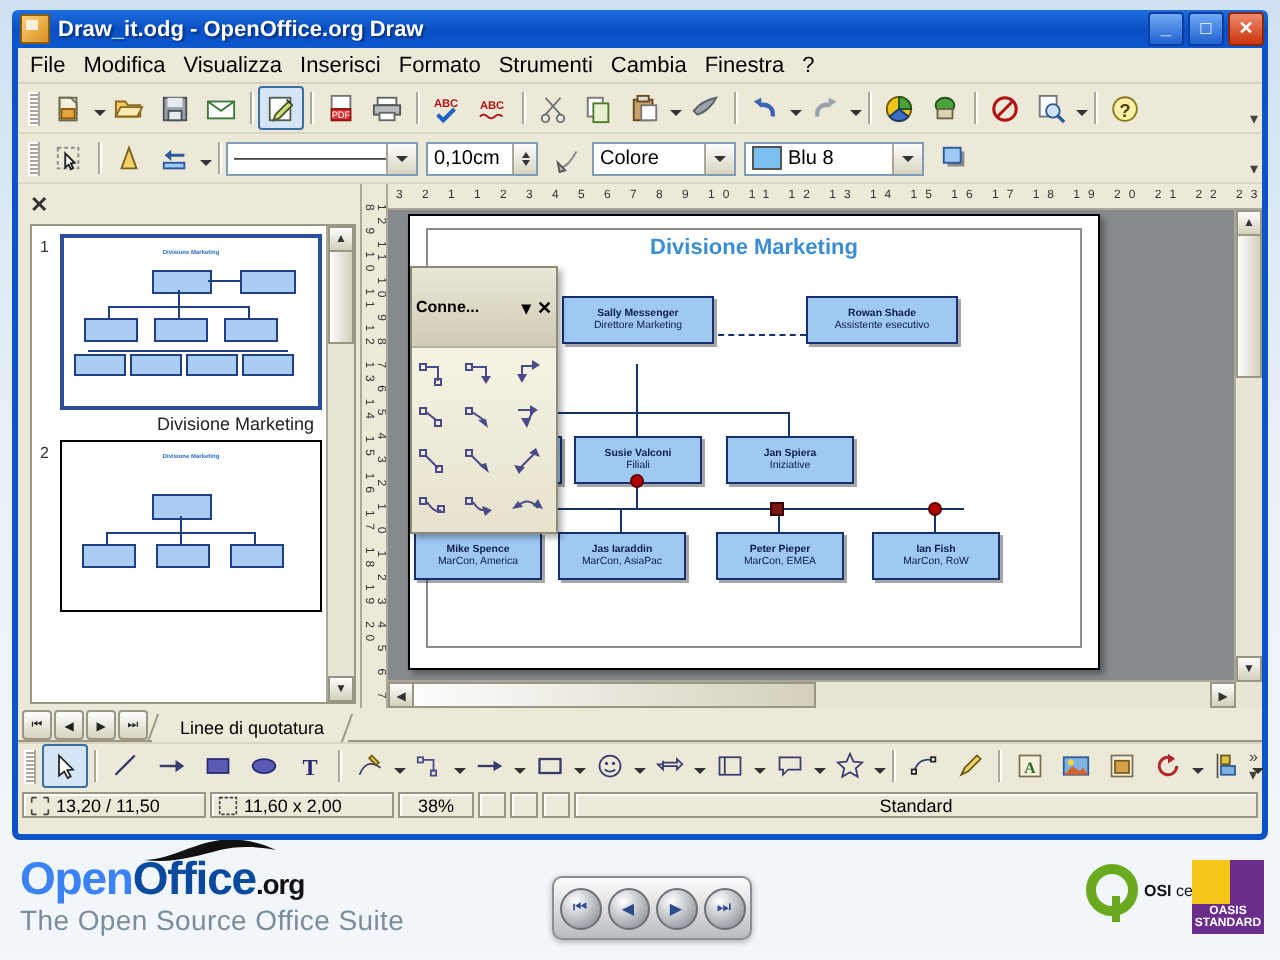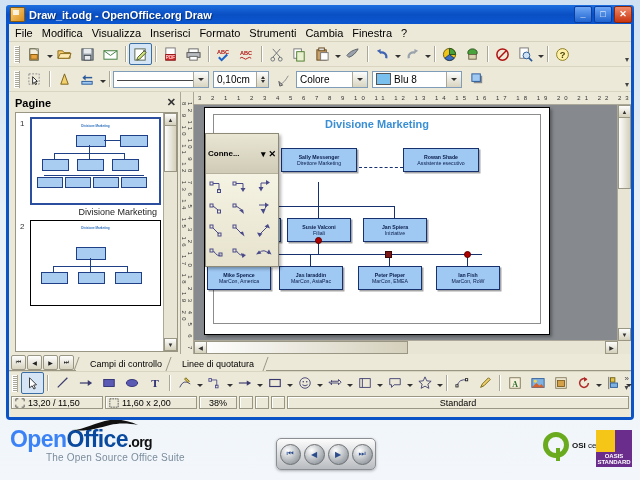--- a/index.html
+++ b/index.html
@@ -155,21 +155,21 @@
   .status{height:17px;background:#ece9d8;display:flex;align-items:center;gap:2px;padding:0 2px;font-size:9px;}
   .sfield{border:1px solid #9a9684;background:#ece9d8;height:13px;display:flex;align-items:center;
     padding:0 3px;box-sizing:border-box;white-space:nowrap;overflow:hidden;
     box-shadow:inset 1px 1px 0 #fff;}
   
   .brand{position:absolute;left:10px;top:428px;width:210px;}
   .ooo-logo{font-size:23px;font-weight:bold;letter-spacing:-.6px;line-height:1;}
   .ooo-logo .b{color:#0a4a9e;}
   .ooo-logo .k{color:#3b82f6;}
   .ooo-logo .org{font-size:14px;color:#111;}
-  .ooo-tag{font-size:10px;color:#7b8c9c;margin-top:1px;letter-spacing:.2px;margin-left:36px;}
+  .ooo-tag{font-size:14px;color:#7b8c9c;margin-top:1px;letter-spacing:.2px;}
   .gull{position:absolute;left:60px;top:-9px;width:70px;height:14px;}
   .media{
     position:absolute;left:276px;top:438px;width:98px;height:30px;border-radius:5px;
     background:linear-gradient(180deg,#fdfdfd,#b9bcc0);border:1px solid #8b8e92;
     display:flex;align-items:center;justify-content:center;gap:3px;
     box-shadow:0 1px 3px rgba(0,0,0,.3);
   }
   .mbtn{width:19px;height:19px;border-radius:50%;border:1px solid #6d7073;
     background:radial-gradient(circle at 35% 30%,#fff,#9aa0a6 75%,#6f757a);
     display:flex;align-items:center;justify-content:center;font-size:8px;color:#2b4d8c;}
@@ -444,21 +444,20 @@
           <rect x="2" y="2" width="9" height="8" fill="#9fc8f3" stroke="#2a5a9a"></rect>
         </svg>
     </div>
     <div class="toolend">▾</div>
   </div>
 
   <div class="content">
 
     <div class="pagine">
       <div class="pagine-hd">
-        <span class="t">Pagine</span>
         <span class="x">✕</span>
       </div>
       <div class="pagine-body">
         <div class="thumbs">
 
           <div class="thumb-row">
             <div class="thumb-no">1</div>
             <div class="thumb-wrap">
               <div class="thumb sel">
                 <div class="mini-title">Divisione Marketing</div>
@@ -692,21 +691,20 @@
 
   <div class="tabstrip">
     <div class="tabline"></div>
     <div class="navbtns">
       <div class="navb">⏮</div>
       <div class="navb">◀</div>
       <div class="navb">▶</div>
       <div class="navb">⏭</div>
     </div>
     <div style="width:8px;"></div>
-    <div class="tab">Campi di controllo</div>
     <div class="tab">Linee di quotatura</div>
   </div>
 
   <div class="drawbar">
     <div class="grip"></div>
     <div class="tbtn sel">
       <svg width="14" height="14" viewBox="0 0 16 16">
           <path d="M4 2l8 8-3.3.4 2 3.6-1.7.9-2-3.7L4 13.5z" fill="#fff" stroke="#222"></path>
         </svg>
     </div>

